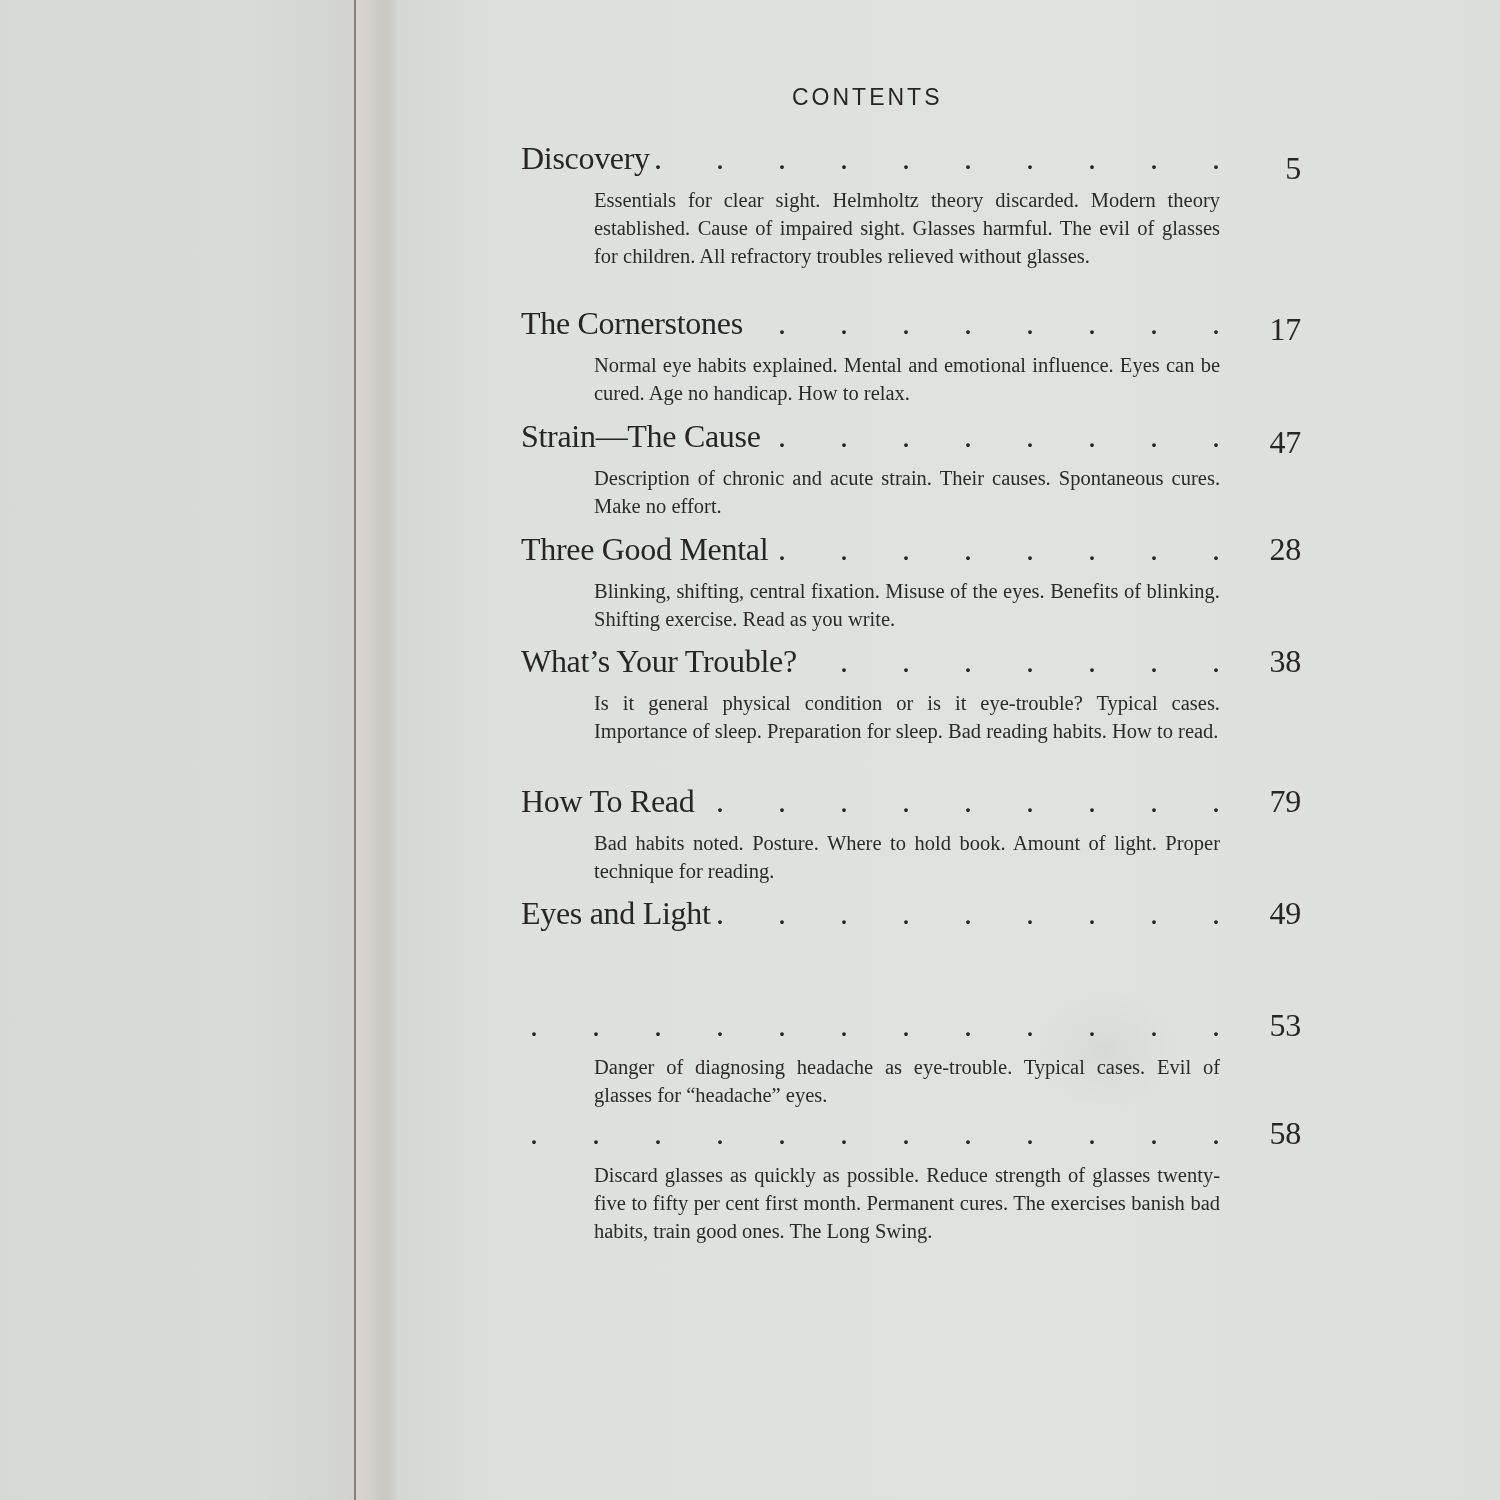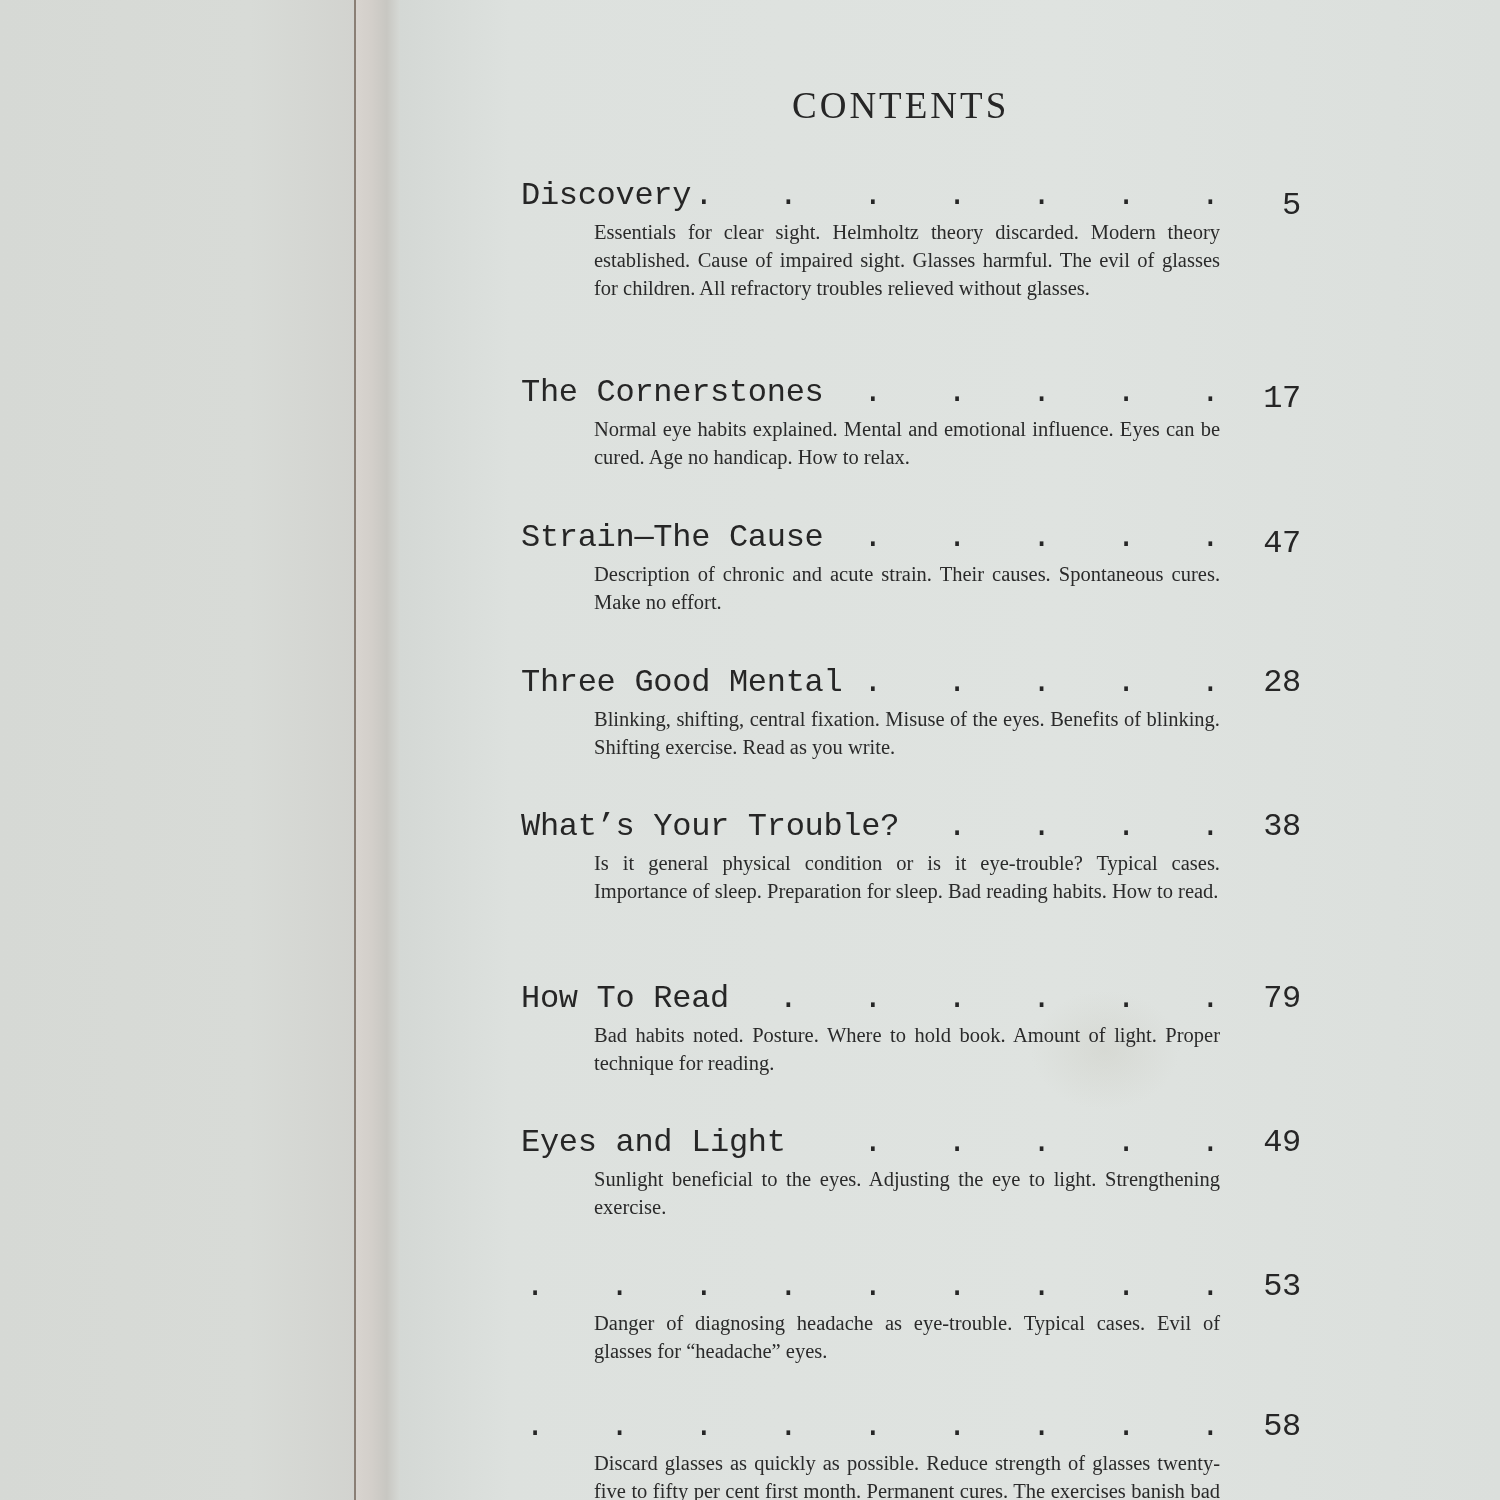--- a/index.html
+++ b/index.html
@@ -19,32 +19,32 @@
   .fold {
     position:absolute; left:356px; top:0; width:44px; height:1500px;
     background:linear-gradient(90deg,#d8d4cf 0%,#d3cfca 35%,#c8c7c2 70%,#d6d9d5 100%);
   }
   .right-page {
     position:absolute; left:400px; top:0; width:1100px; height:1500px;
     background:linear-gradient(90deg,#d4d8d5 0%,#dde1de 10%,#dfe3e0 60%,#dbdfdc 100%);
   }
   .contents-title {
     position:absolute; left:792px; top:84px; width:240px;
-    font-family:Liberation Serif, serif;
-    font-size:37px; letter-spacing:3px; color:#262626;
+    font-family:Liberation Sans, sans-serif;
+    font-size:23px; letter-spacing:3px; color:#262626;
   }
   .toc {
     position:absolute; left:521px; top:140px; width:780px;
     color:#262626;
   }
   .entry { position:relative; }
   .entry-head {
-    display:flex; align-items:center; height:46px;
-    font-family:Liberation Mono, monospace;
-    font-size:32px; letter-spacing:-0.3px;margin-top:32px;
+    display:flex; align-items:flex-start; height:46px;
+    font-family:Liberation Serif, serif;
+    font-size:32px; letter-spacing:-0.3px;
   }
   .entry-title { white-space:nowrap; }
   .leader {
     flex:1; overflow:hidden; white-space:nowrap;
     letter-spacing:0; margin:0 10px 0 6px; text-align:right;
     direction:rtl;
   }
   .leader span { letter-spacing:23px; }
   .page-num {
     width:48px; text-align:right; font-size:32px;
@@ -127,21 +127,20 @@
     </div>
     <div class="entry-desc">Bad habits noted. Posture. Where to hold book. Amount of light. Proper technique for reading.</div>
   </div>
 
   <div class="entry" style="height:112px;">
     <div class="entry-head">
       <span class="entry-title">Eyes and Light</span>
       <span class="leader"><span>. . . . . . . . . . . . . . . . . . . . . . . .</span></span>
       <span class="page-num">49</span>
     </div>
-    <div class="entry-desc">Sunlight beneficial to the eyes. Adjusting the eye to light. Strengthening exercise.</div>
   </div>
 
   <div class="entry" style="height:108px;">
     <div class="entry-head">
       <span class="leader"><span>. . . . . . . . . . . . . . . . . . . . . . . .</span></span>
       <span class="page-num">53</span>
     </div>
     <div class="entry-desc">Danger of diagnosing headache as eye-trouble. Typical cases. Evil of glasses for “headache” eyes.</div>
   </div>
 

